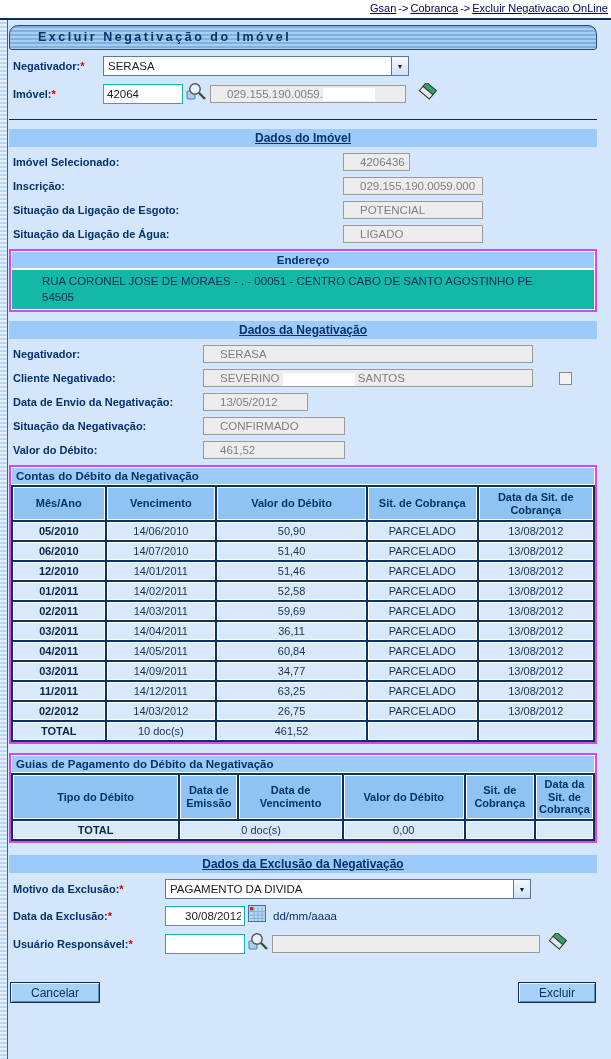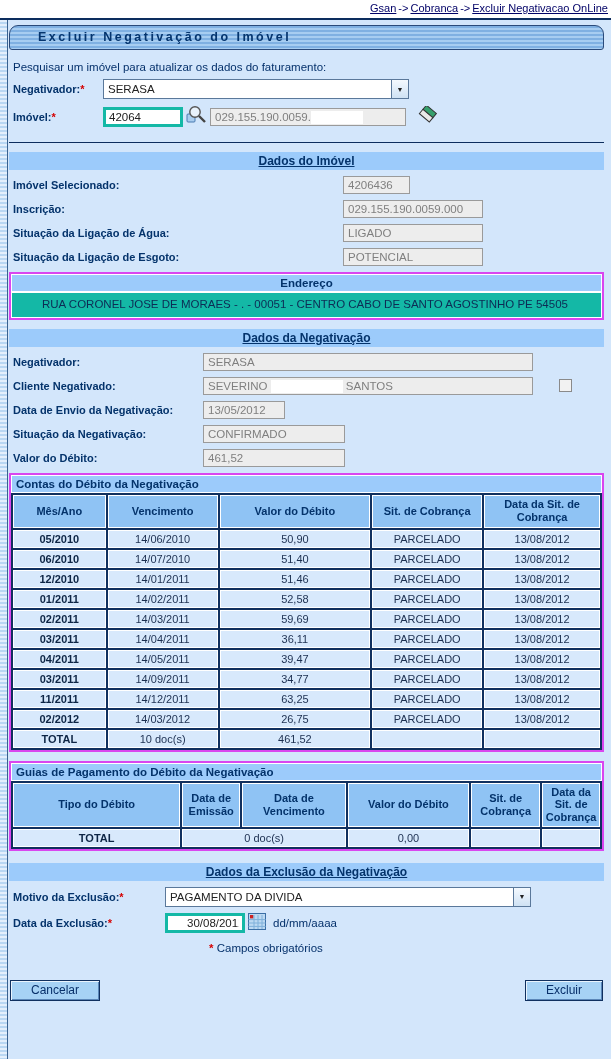--- a/index.html
+++ b/index.html
@@ -11,42 +11,42 @@
   
   .topbar { height:18px; background:#ffffff; text-align:right; padding:2px 3px 0 0;
             font-size:11px; white-space:nowrap; }
   .topbar a { color:#000066; text-decoration:underline; }
   .topbar .sep { color:#000066; text-decoration:none; padding:0 2px; }
   .toprule { height:2px; background:#0c2d5e; }
   
   .gutter { position:absolute; left:0; top:20px; bottom:0; width:8px;
     background:repeating-linear-gradient(180deg,#e3effc 0 2px,#b9d7f3 2px 4px);
     border-right:1px solid #39618f; }
-  .content { margin:0 7px 0 9px; position:relative; }
+  .content { margin:0 14px 0 9px; position:relative; }
   
   .title-box {
     margin-top:5px; height:25px; line-height:23px;
     border:1px solid #2a4a7a; border-radius:9px 9px 3px 3px;
     background:repeating-linear-gradient(180deg,#7fb0e2 0 2px,#a7cdf1 2px 4px);
     color:#05356e; font-size:12.5px; font-weight:bold; letter-spacing:2.5px;
     padding-left:28px;
   }
   .instruction { margin:11px 0 0 4px; font-size:11.5px; color:#05316b; }
   .frow { display:flex; align-items:center; margin-top:6px; padding-left:4px; }
   .lbl { font-size:11px; font-weight:bold; color:#04336b; }
   .req { color:#d40000; font-weight:bold; }
   .w-search { width:90px; flex:none; }
   .w-imv { width:330px; flex:none; }
   .w-neg { width:190px; flex:none; }
   .w-exc { width:152px; flex:none; }
   
-  .inp { height:20px; border:3px solid #14b8a6; background:#fff; color:#222;
+  .inp { height:20px; border:1px solid #14b8a6; background:#fff; color:#222;
          font-size:11.5px; font-family:"Liberation Sans",sans-serif; padding:0 3px; }
   .ro  { height:18px; line-height:16px; border:1px solid #9a9a9a; background:#ededed;
-         color:#7f7f7f; font-size:11.5px; padding:0 4px; overflow:hidden; white-space:nowrap; }
+         color:#7f7f7f; font-size:11.5px; padding:0 16px; overflow:hidden; white-space:nowrap; }
   .combo { height:20px; border:1px solid #5a789a; background:#fff; display:flex;
            align-items:center; font-size:11.5px; color:#222; }
   .combo .val { flex:1; padding:0 4px; overflow:hidden; white-space:nowrap; }
   .combo .arrow { width:17px; height:100%; border-left:1px solid #5a789a;
     background:linear-gradient(180deg,#f4f9fe,#cfe2f4); display:flex; align-items:center;
     justify-content:center; font-size:7px; color:#222; }
   .icon { margin:0 3px; flex:none; }
   .redact { display:inline-block; background:#ffffff; height:13px; vertical-align:middle; }
   .sep-line { height:1px; background:#0c2d5e; margin-top:13px; }
   
@@ -89,21 +89,20 @@
   <div class="topbar">
     <a href="#">Gsan</a><span class="sep">-&gt;</span><a href="#">Cobranca</a><span class="sep">-&gt;</span><a href="#">Excluir Negativacao OnLine</a>
   </div>
   <div class="toprule"></div>
   <div class="gutter"></div>
 
   <div class="content">
 
     <div class="title-box">Excluir Negativação do Imóvel</div>
 
-    <div class="instruction">Pesquisar um imóvel para atualizar os dados do faturamento:</div>
 
     <div class="frow">
       <span class="lbl w-search"><span>Negativador:</span><span class="req">*</span></span>
       <div class="combo" style="width:306px;">
         <span class="val">SERASA</span>
         <span class="arrow">▼</span>
       </div>
     </div>
 
     <div class="frow">
@@ -133,47 +132,47 @@
 
     <div class="frow">
       <span class="lbl w-imv">Imóvel Selecionado:</span>
       <span class="ro" style="width:67px;">4206436</span>
     </div>
     <div class="frow">
       <span class="lbl w-imv">Inscrição:</span>
       <span class="ro" style="width:140px;">029.155.190.0059.000</span>
     </div>
     <div class="frow">
+      <span class="lbl w-imv">Situação da Ligação de Esgoto:</span>
+      <span class="ro" style="width:140px;">POTENCIAL</span>
+    </div>
+    <div class="frow">
       <span class="lbl w-imv">Situação da Ligação de Água:</span>
       <span class="ro" style="width:140px;">LIGADO</span>
-    </div>
-    <div class="frow">
-      <span class="lbl w-imv">Situação da Ligação de Esgoto:</span>
-      <span class="ro" style="width:140px;">POTENCIAL</span>
     </div>
 
     <div class="tablebox">
       <div class="tb-title center">Endereço</div>
       <div class="tb-body">RUA CORONEL JOSE DE MORAES - . - 00051 - CENTRO CABO DE SANTO AGOSTINHO PE 54505</div>
     </div>
 
     <div class="sec-hdr"><span>Dados da Negativação</span></div>
 
     <div class="frow">
       <span class="lbl w-neg">Negativador:</span>
       <span class="ro" style="width:330px;">SERASA</span>
     </div>
     <div class="frow">
       <span class="lbl w-neg">Cliente Negativado:</span>
       <span class="ro" style="width:330px;"><span>SEVERINO</span> <span class="redact" style="width:72px;"></span> <span>SANTOS</span></span>
       <span class="chk"></span>
     </div>
     <div class="frow">
       <span class="lbl w-neg">Data de Envio da Negativação:</span>
-      <span class="ro" style="width:82px;">13/05/2012</span>
+      <span class="ro" style="width:105px;">13/05/2012</span>
     </div>
     <div class="frow">
       <span class="lbl w-neg">Situação da Negativação:</span>
       <span class="ro" style="width:142px;">CONFIRMADO</span>
     </div>
     <div class="frow">
       <span class="lbl w-neg">Valor do Débito:</span>
       <span class="ro" style="width:142px;">461,52</span>
     </div>
 
@@ -235,21 +234,21 @@
             <tr>
               <td>03/2011</td>
               <td>14/04/2011</td>
               <td>36,11</td>
               <td>PARCELADO</td>
               <td>13/08/2012</td>
             </tr>
             <tr>
               <td>04/2011</td>
               <td>14/05/2011</td>
-              <td>39,47</td>
+              <td>60,84</td>
               <td>PARCELADO</td>
               <td>13/08/2012</td>
             </tr>
             <tr>
               <td>03/2011</td>
               <td>14/09/2011</td>
               <td>34,77</td>
               <td>PARCELADO</td>
               <td>13/08/2012</td>
             </tr>
@@ -336,22 +335,41 @@
               <line x1="0.5" y1="13.4" x2="17.5" y2="13.4"></line>
             <line x1="6" y1="2" x2="6" y2="16"></line>
               <line x1="10" y1="2" x2="10" y2="16"></line>
               <line x1="14" y1="2" x2="14" y2="16"></line>
           </g>
         </svg>
       </span>
       <span class="hint">dd/mm/aaaa</span>
     </div>
 
-
-    <div class="note"><span class="req">*</span> <span>Campos obrigatórios</span></div>
+    <div class="frow">
+      <span class="lbl w-exc"><span>Usuário Responsável:</span><span class="req">*</span></span>
+      <input class="inp" style="width: 80px;" value="">
+      <span class="icon">
+        <svg width="21" height="20" viewBox="0 0 21 20">
+          <rect x="1" y="9" width="8" height="8" rx="1" fill="#aacdef" stroke="#4a7ab0"></rect>
+          <circle cx="9" cy="7" r="5.2" fill="#e8f2fb" stroke="#555" stroke-width="1.4"></circle>
+          <line x1="13" y1="11" x2="19" y2="17" stroke="#444" stroke-width="2.4"></line>
+        </svg>
+      </span>
+      <span class="ro" style="width:268px;"></span>
+      <span class="icon" style="margin-left:8px;">
+        <svg width="20" height="19" viewBox="0 0 20 19">
+          <g transform="rotate(40 10 9)">
+            <rect x="2.5" y="2.5" width="13" height="5.5" fill="#36a06d" stroke="#333"></rect>
+            <rect x="2.5" y="8" width="13" height="5.5" fill="#e9e9e9" stroke="#333"></rect>
+          </g>
+        </svg>
+      </span>
+    </div>
+
 
     <div class="btnbar">
       <button class="btn">Cancelar</button>
       <button class="btn">Excluir</button>
     </div>
 
   </div>
 </div>
 
 </body></html>

